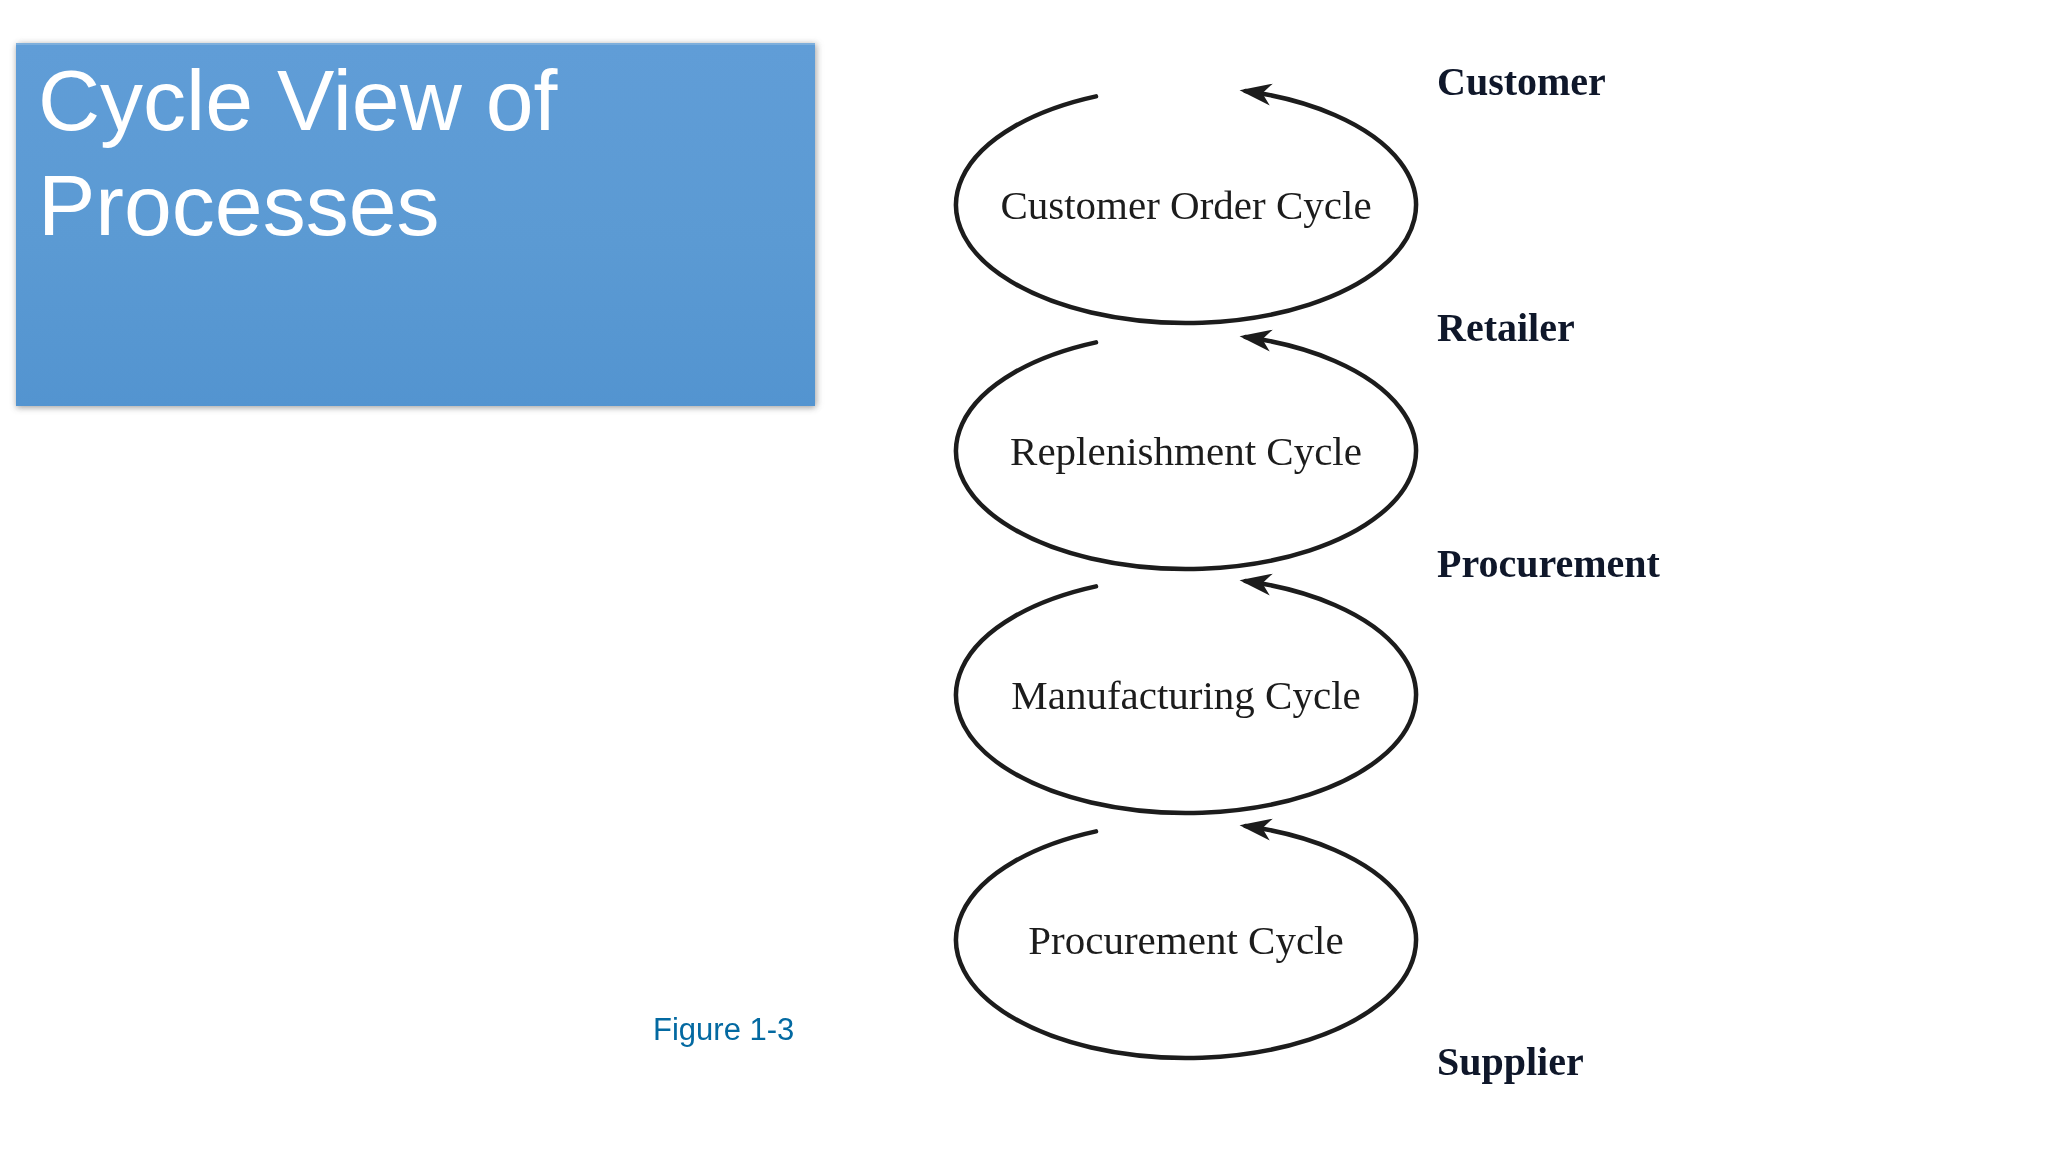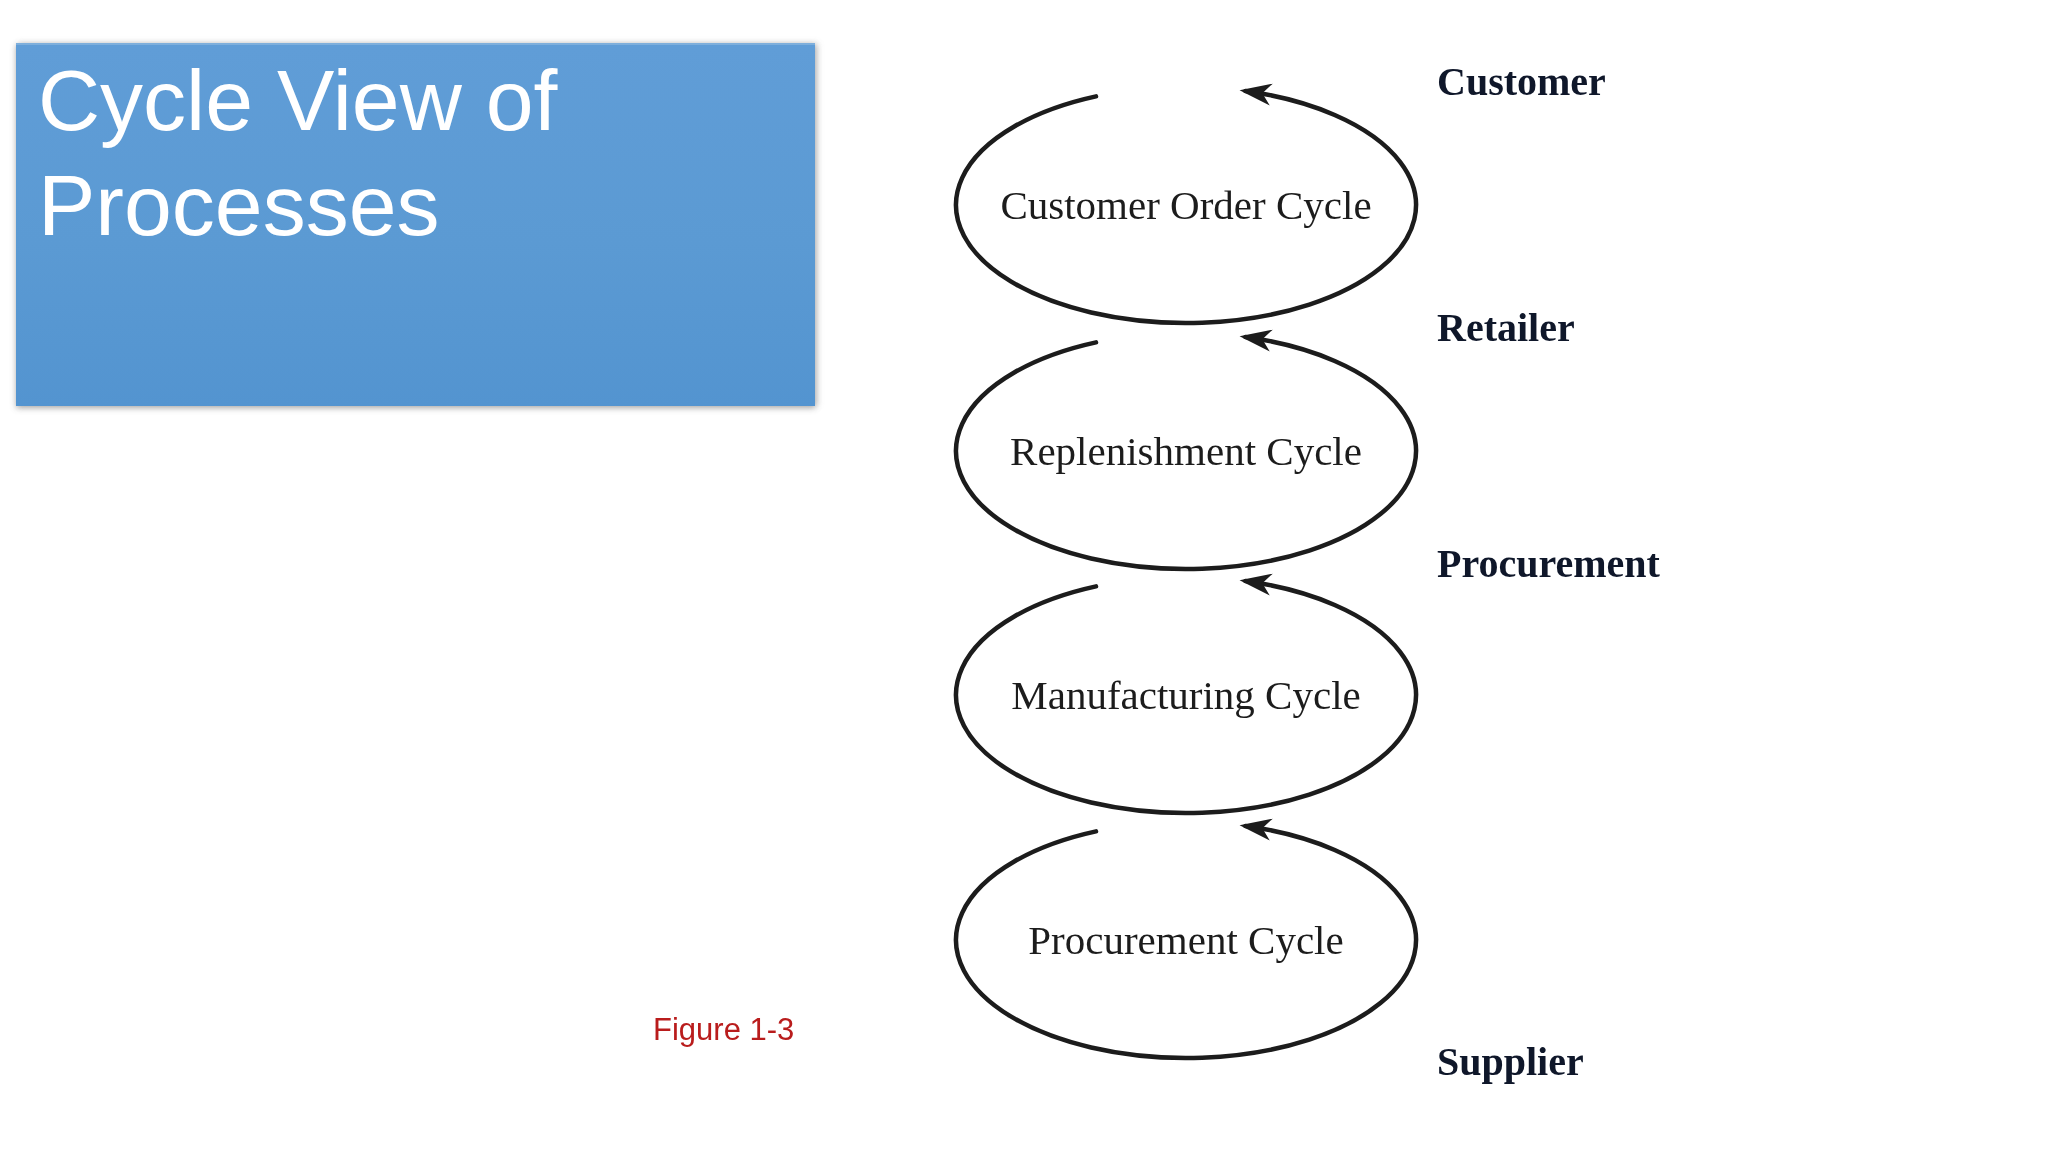--- a/index.html
+++ b/index.html
@@ -68,21 +68,21 @@
     color: #0f172a;
     white-space: nowrap;
   }
 
   .figure-caption {
     position: absolute;
     left: 653px;
     top: 1012px;
     font-family: "Liberation Sans", sans-serif;
     font-size: 31px;
-    color: #b91c1c;
+    color: #0369a1;
   }
 </style>
 </head>
 <body>
 
 <div class="slide">
 
   <div class="title-box">
     <div class="title-text">
       <div>Cycle View of</div>

